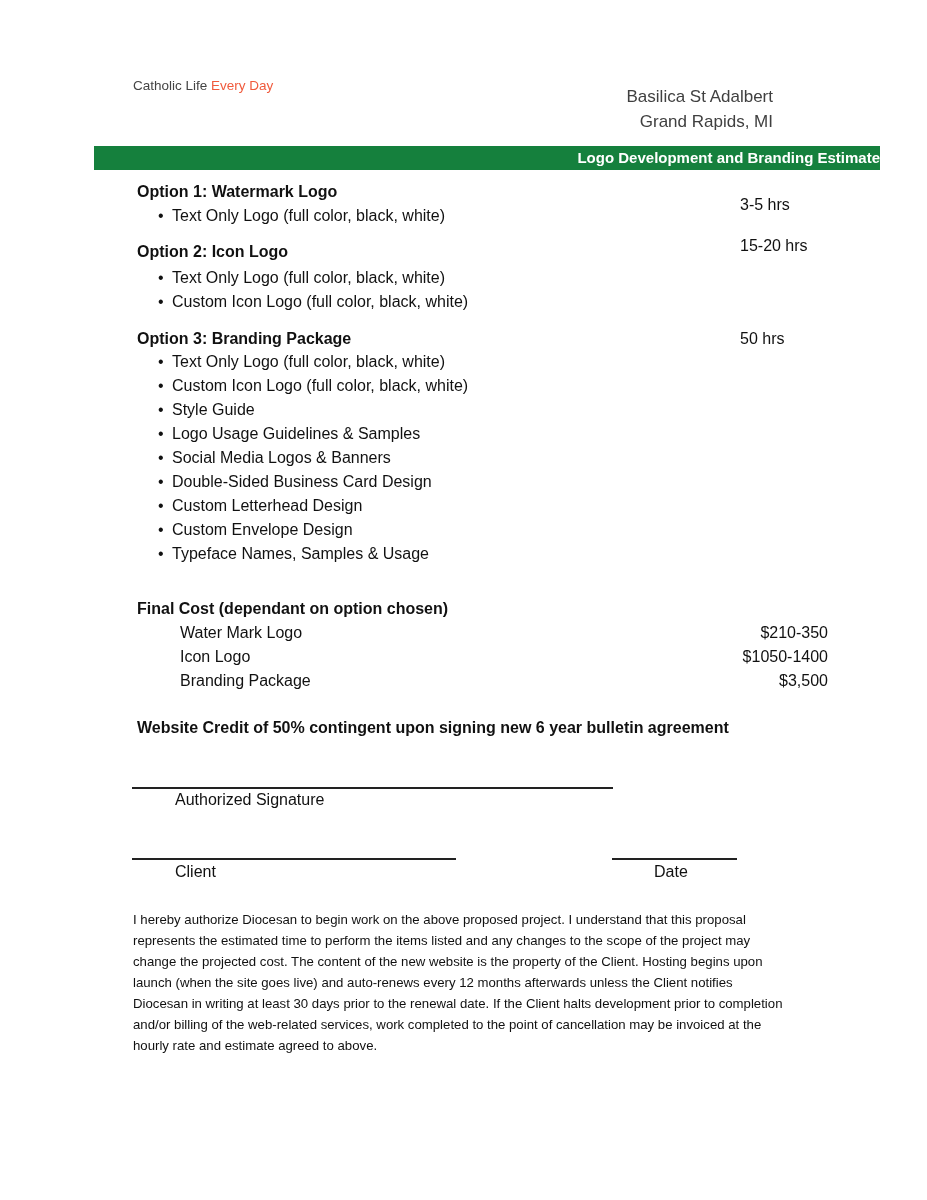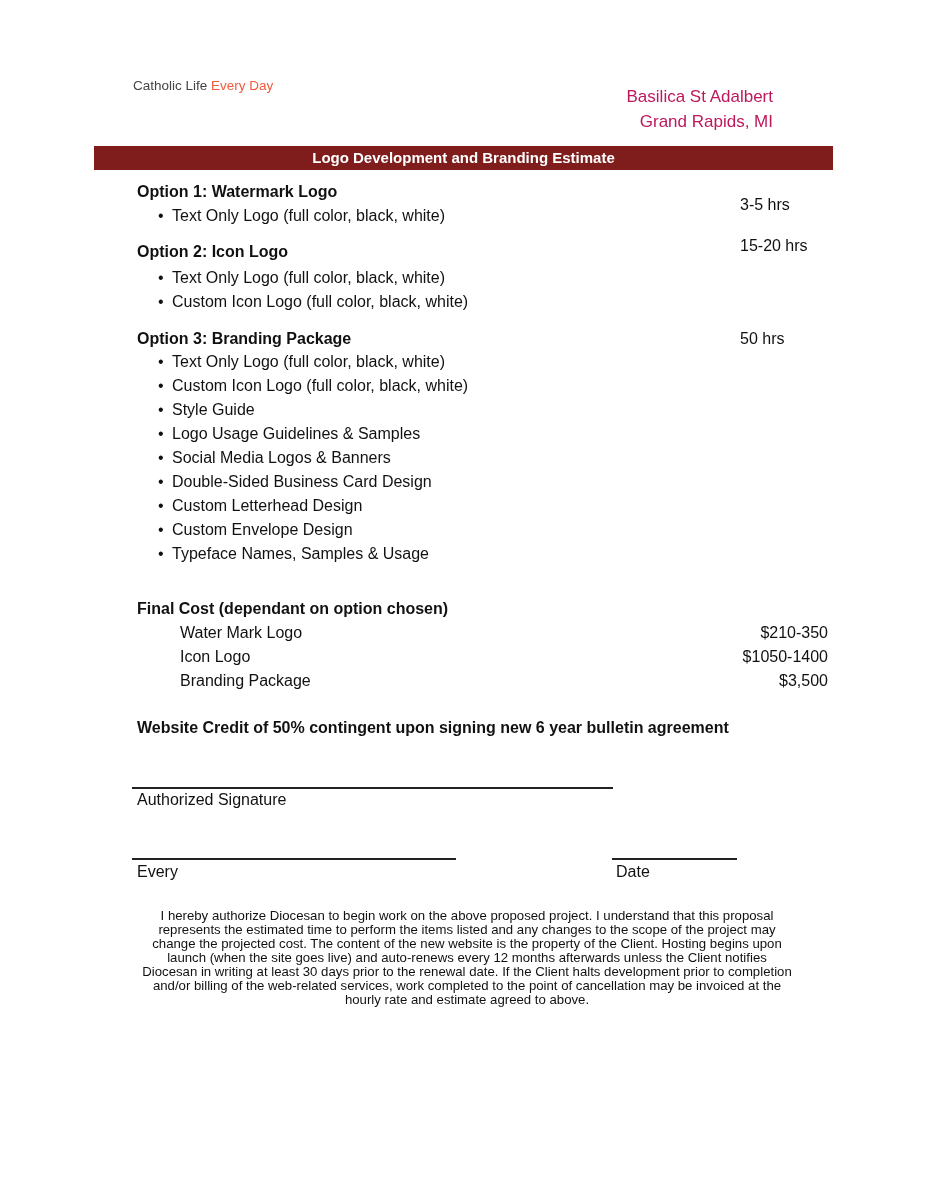--- a/index.html
+++ b/index.html
@@ -11,44 +11,44 @@
     .logo { left: 110px; top: 76px; }
     .logo-word { font-family: "DejaVu Serif", serif; font-size: 30px; letter-spacing: 1px;
                  color: #1b1b1b; line-height: 34px; white-space: nowrap; position: relative; }
     .logo-o { display: inline-block; position: relative; }
     .logo-cross { position: absolute; left: 50%; top: 52%; transform: translate(-50%, -50%);
                   color: #f05a3c; font-family: "Liberation Sans", sans-serif; font-size: 18px; font-weight: bold; }
     .logo-tag { font-size: 13.5px; color: #444; margin-left: 23px; margin-top: 2px; white-space: nowrap; }
     .logo-tag .accent { color: #f05a3c; }
 
     
-    .address { right: 154px; top: 84px; text-align: right; font-size: 17px; line-height: 25px; color: #be185d; }
+    .address { right: 154px; top: 84px; text-align: right; font-size: 17px; line-height: 25px; color: #404040; }
 
     
-    .banner { left: 94px; top: 146px; width: 739px; height: 24px; background: #7f1d1d;
-              color: #fff; font-weight: bold; font-size: 15px; text-align: center; line-height: 24px; }
+    .banner { left: 94px; top: 146px; width: 739px; height: 24px; background: #15803d;
+              color: #fff; font-weight: bold; font-size: 15px; text-align: right; line-height: 24px; padding-left: 47px; }
 
     
     .opt-title { left: 137px; font-weight: bold; font-size: 16px; }
     .opt-hrs { left: 740px; font-size: 16px; }
     .bullet { left: 158px; font-size: 16px; white-space: nowrap; }
     .bullet .dot { display: inline-block; width: 14px; }
 
     
     .cost-head { left: 137px; top: 600px; font-weight: bold; font-size: 16px; }
     .cost-label { left: 137px; font-size: 16px; margin-left: 43px; }
     .cost-value { right: 99px; font-size: 16px; text-align: right; }
     .credit { left: 137px; top: 719px; font-weight: bold; font-size: 16px; text-align: center; }
 
     
     .line { height: 0; border-top: 2px solid #222; }
-    .sig-label { font-size: 16px; }
+    .sig-label { font-size: 16px; margin-left: 38px; }
 
     
-    .terms { left: 142px; top: 909px; width: 650px; font-size: 13.2px; line-height: 14px; color: #111; text-align: center; }
+    .terms { left: 133px; top: 909px; width: 650px; font-size: 13.2px; line-height: 21px; color: #111; }
   </style>
 </head>
 <body>
 
 <div class="abs logo">
   <div class="logo-tag">
     <span>Catholic Life </span><span class="accent">Every Day</span>
   </div>
 </div>
 
@@ -87,18 +87,18 @@
 <div class="abs cost-value" style="top:648px">$1050-1400</div>
 <div class="abs cost-label" style="top:672px">Branding Package</div>
 <div class="abs cost-value" style="top:672px">$3,500</div>
 
 <div class="abs credit">Website Credit of 50% contingent upon signing new 6 year bulletin agreement</div>
 
 <div class="abs line" style="left:132px; top:787px; width:481px;"></div>
 <div class="abs sig-label" style="left:137px; top:791px;">Authorized Signature</div>
 
 <div class="abs line" style="left:132px; top:858px; width:324px;"></div>
-<div class="abs sig-label" style="left:137px; top:863px;">Every</div>
+<div class="abs sig-label" style="left:137px; top:863px;">Client</div>
 
 <div class="abs line" style="left:612px; top:858px; width:125px;"></div>
 <div class="abs sig-label" style="left:616px; top:863px;">Date</div>
 
 <div class="abs terms">I hereby authorize Diocesan to begin work on the above proposed project. I understand that this proposal represents the estimated time to perform the items listed and any changes to the scope of the project may change the projected cost. The content of the new website is the property of the Client. Hosting begins upon launch (when the site goes live) and auto-renews every 12 months afterwards unless the Client notifies Diocesan in writing at least 30 days prior to the renewal date. If the Client halts development prior to completion and/or billing of the web-related services, work completed to the point of cancellation may be invoiced at the hourly rate and estimate agreed to above.</div>
 
 </body></html>

